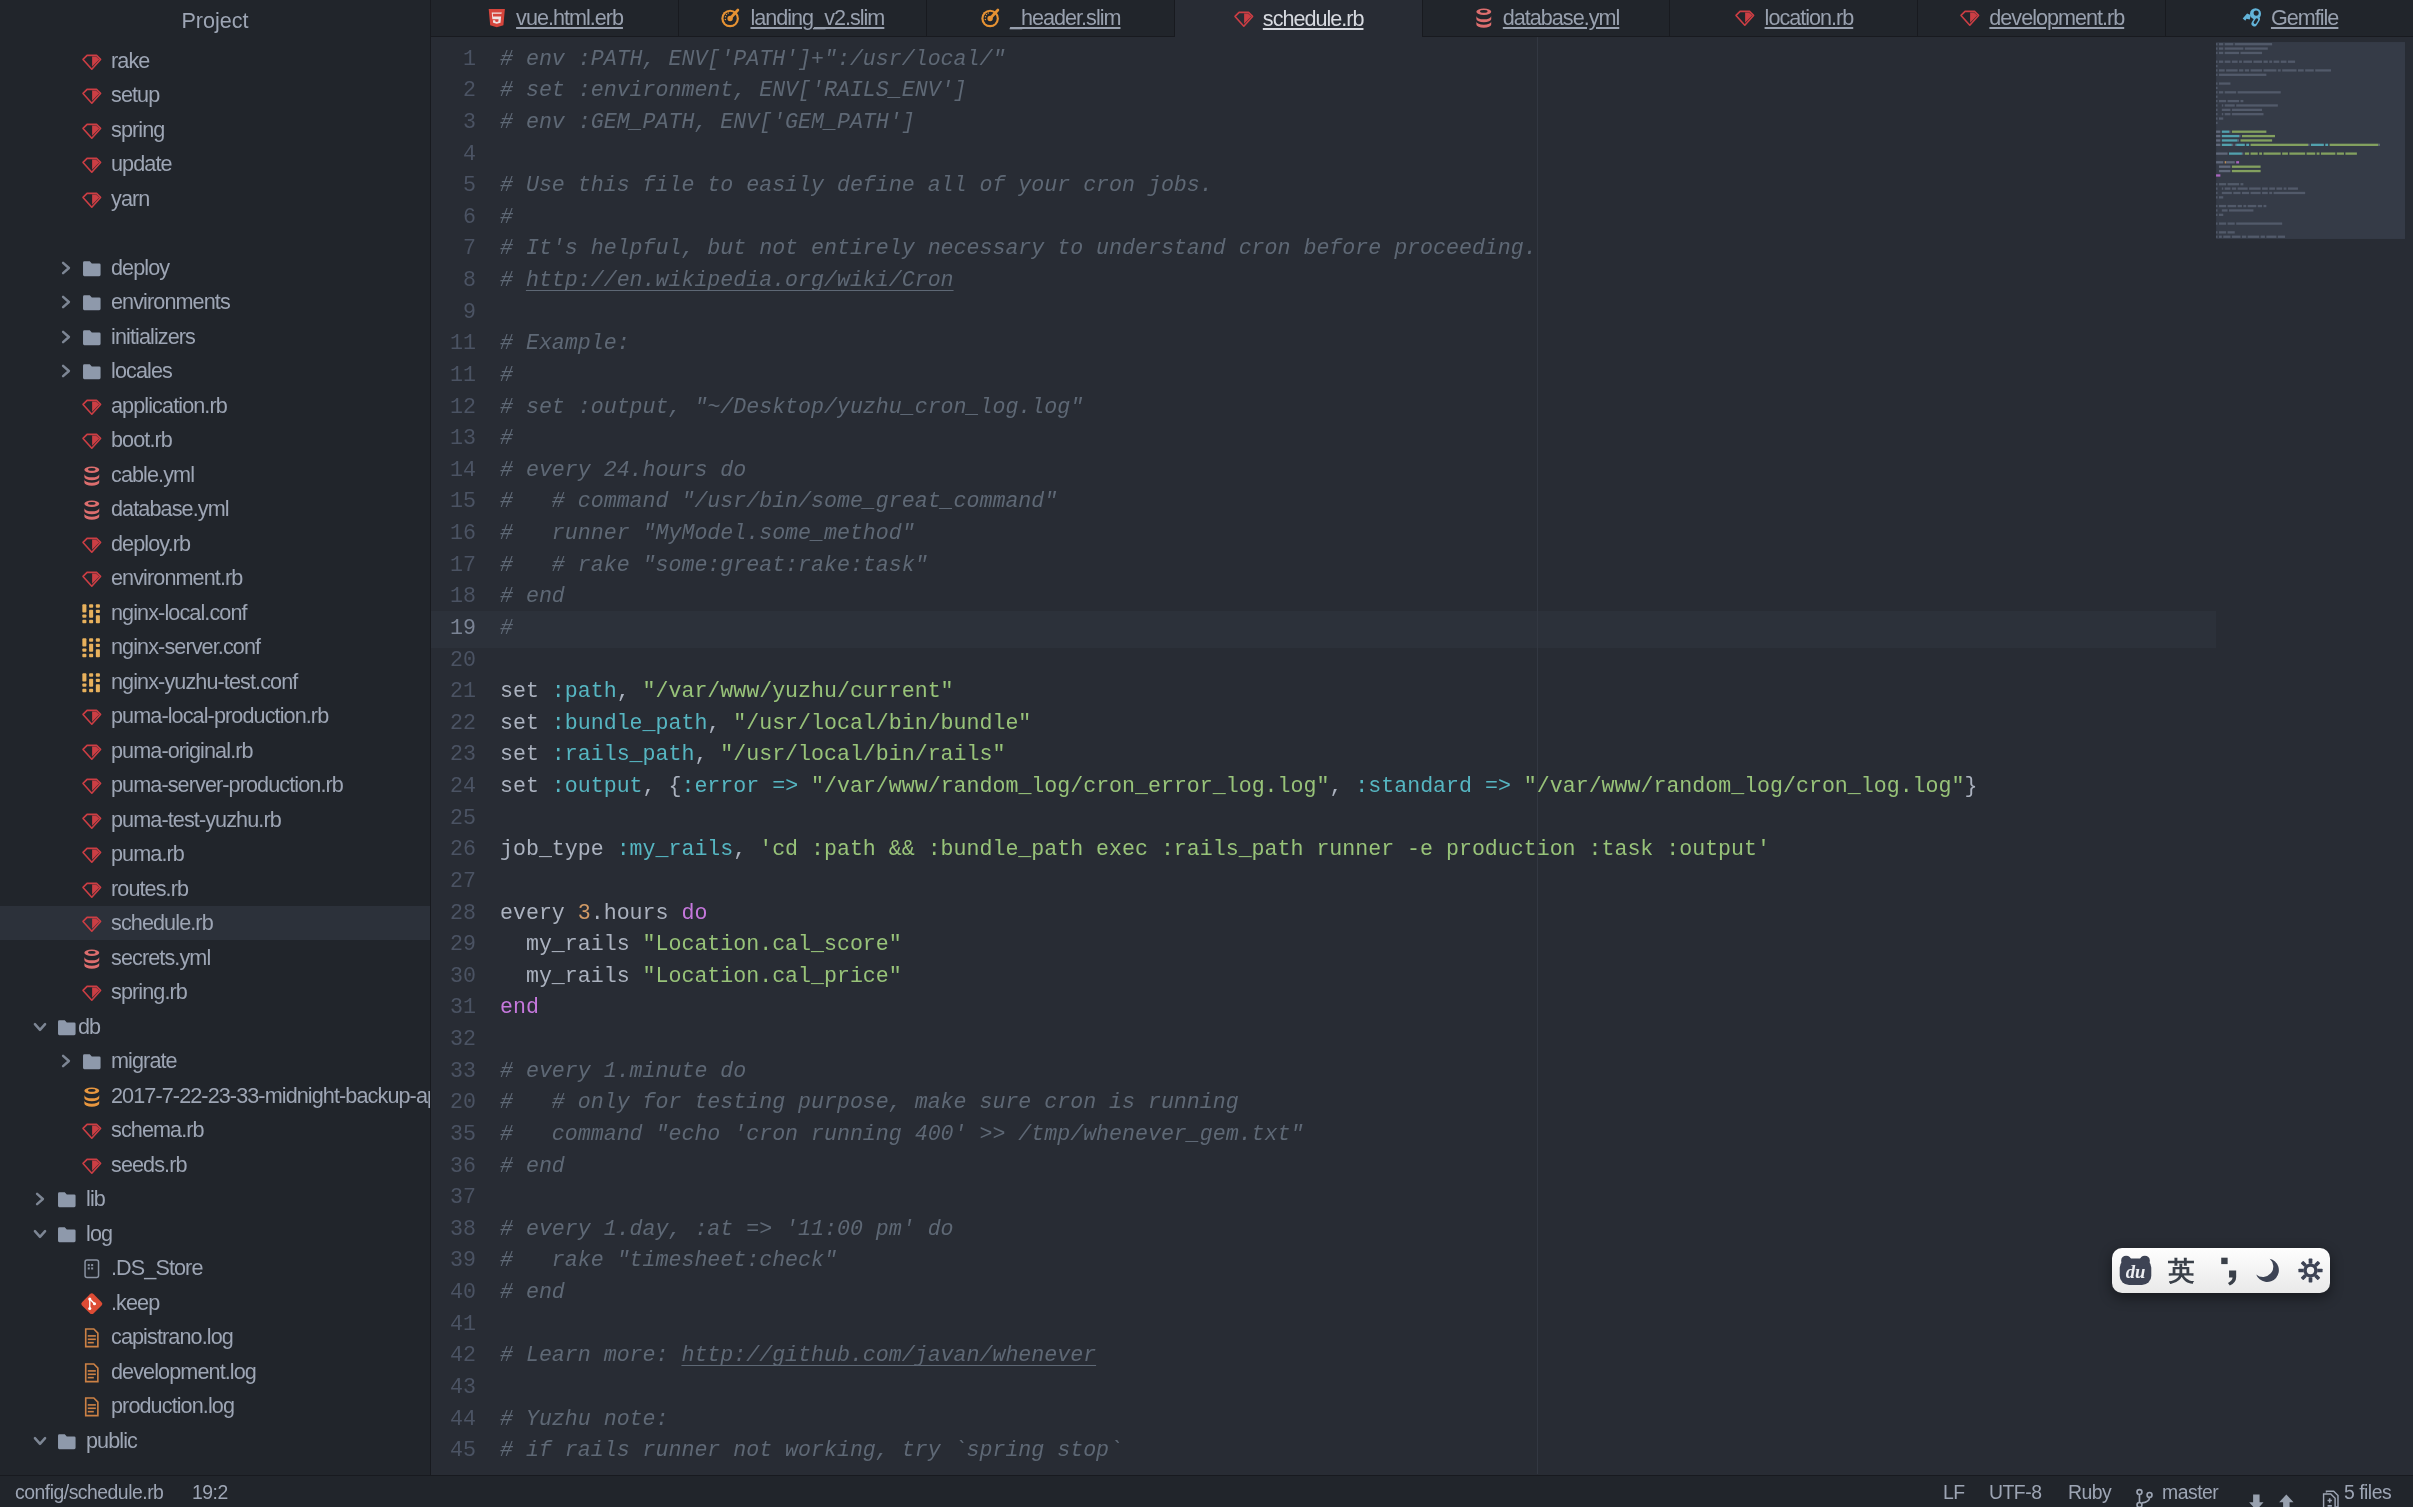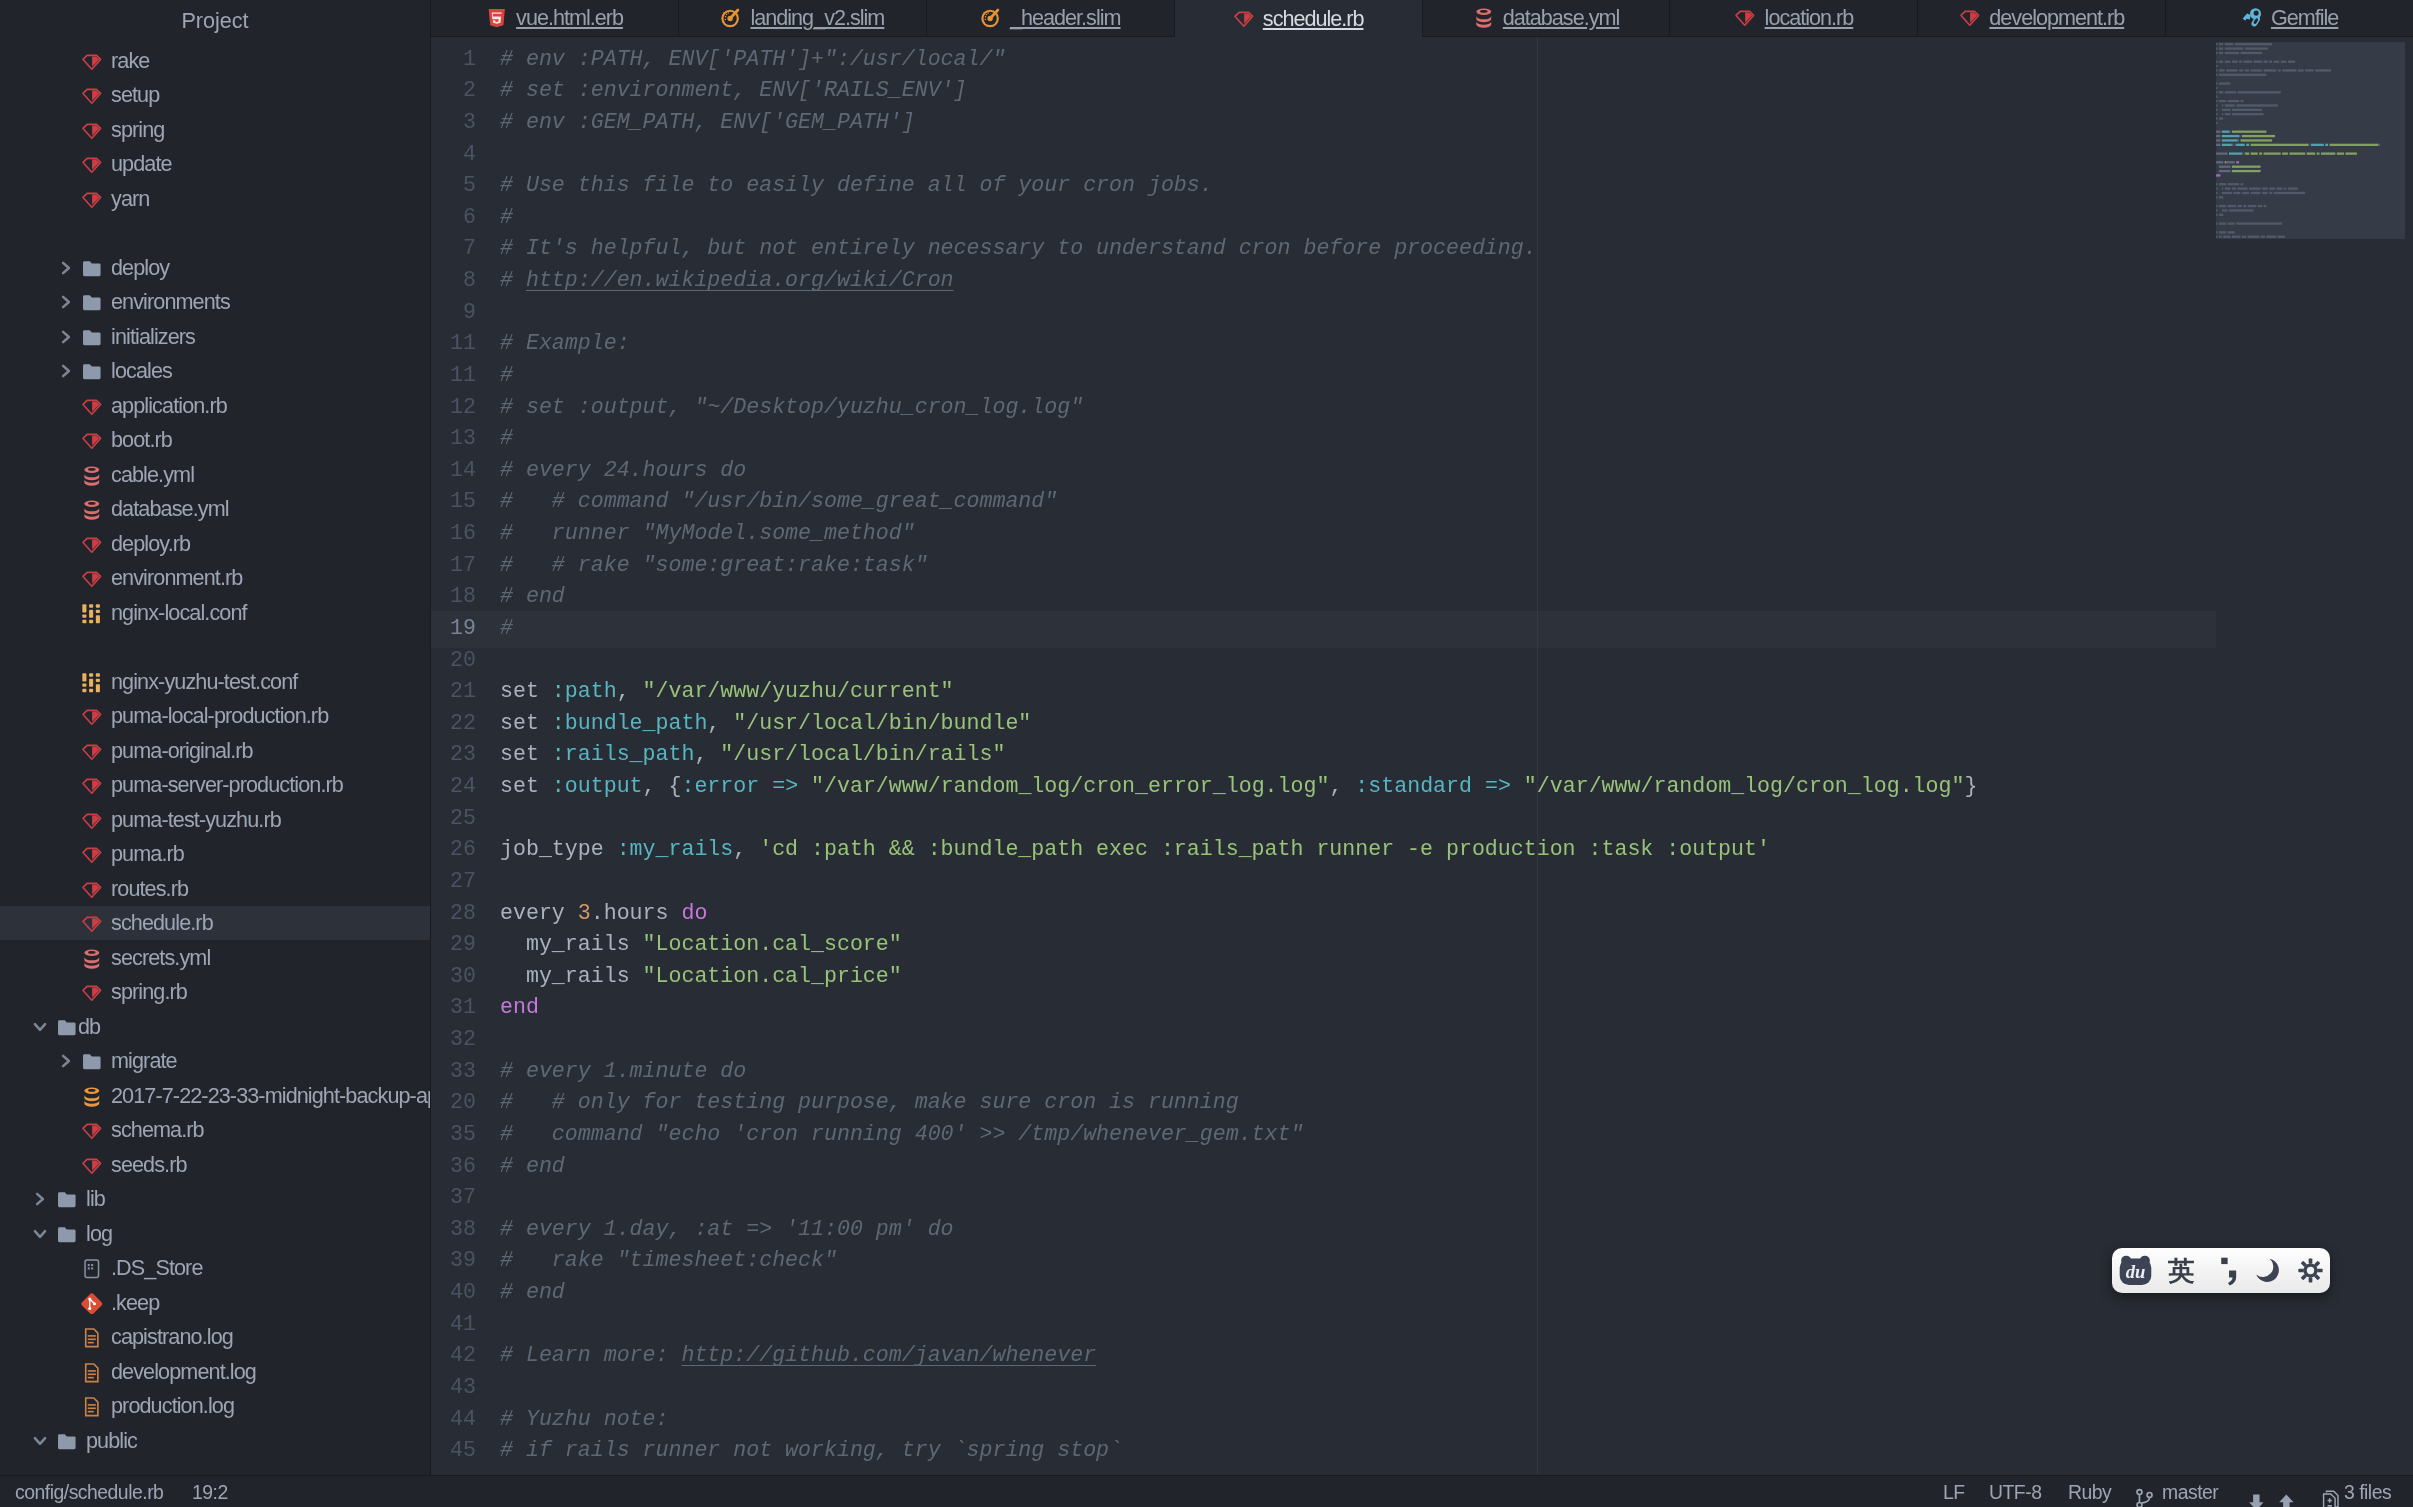--- a/index.html
+++ b/index.html
@@ -247,20 +247,38 @@
             <rect x="12" y="2" width="6" height="5" rx="1.2"></rect>
             <rect x="12" y="10" width="6" height="12" rx="1.2"></rect>
             <rect x="12" y="25" width="6" height="5" rx="1.2"></rect>
             <rect x="22" y="2" width="6" height="5" rx="1.2"></rect>
             <rect x="22" y="10" width="6" height="5" rx="1.2"></rect>
             <rect x="22" y="18" width="6" height="12" rx="1.2"></rect>
           </g>
         </svg>
       </span>
       <span class="tlab" style="left:111px">nginx-local.conf</span>
+    </div>
+<div class="trow" style="top:630px">
+      <span class="tico" style="left:81px">
+        <svg class="ic" width="21.6" height="21.6" viewBox="0 0 30 30">
+          <g transform="scale(0.9375)" fill="#e8b15c">
+            <rect x="2" y="2" width="6" height="12" rx="1.2"></rect>
+            <rect x="2" y="17" width="6" height="5" rx="1.2"></rect>
+            <rect x="2" y="25" width="6" height="5" rx="1.2"></rect>
+            <rect x="12" y="2" width="6" height="5" rx="1.2"></rect>
+            <rect x="12" y="10" width="6" height="12" rx="1.2"></rect>
+            <rect x="12" y="25" width="6" height="5" rx="1.2"></rect>
+            <rect x="22" y="2" width="6" height="5" rx="1.2"></rect>
+            <rect x="22" y="10" width="6" height="5" rx="1.2"></rect>
+            <rect x="22" y="18" width="6" height="12" rx="1.2"></rect>
+          </g>
+        </svg>
+      </span>
+      <span class="tlab" style="left:111px">nginx-server.conf</span>
     </div>
 <div class="trow" style="top:665px">
       <span class="tico" style="left:81px">
         <svg class="ic" width="21.6" height="21.6" viewBox="0 0 30 30">
           <g transform="scale(0.9375)" fill="#e8b15c">
             <rect x="2" y="2" width="6" height="12" rx="1.2"></rect>
             <rect x="2" y="17" width="6" height="5" rx="1.2"></rect>
             <rect x="2" y="25" width="6" height="5" rx="1.2"></rect>
             <rect x="12" y="2" width="6" height="5" rx="1.2"></rect>
             <rect x="12" y="10" width="6" height="12" rx="1.2"></rect>
@@ -963,21 +981,21 @@
 <span class="sl" style="left:2277px;top:8px"><svg class="ici" width="18.7" height="18.7" viewBox="0 0 26 26">
         <path d="M13 2 L23 13 H17.5 V24 H8.5 V13 H3 Z" fill="#98a1af"></path>
       </svg></span>
 <span class="sl" style="left:2320px;top:5.7px"><svg class="ici" width="21.6" height="21.6" viewBox="0 0 30 30">
         <g transform="scale(1.0)" fill="none" stroke="#9da5b4" stroke-width="2">
           <path d="M9 5 V3 h10 l6 6 v16 h-3"></path>
           <path d="M5 7 h10 l6 6 v16 H5 Z"></path>
           <path d="M10.5 16 h6 M13.5 13 v6 M10.5 23.5 h6" stroke-width="2.2"></path>
         </g>
       </svg></span>
-<span class="sl" style="left:2344px">3 files</span>
+<span class="sl" style="left:2344px">5 files</span>
 </div>
 <div class="ime">
     <span class="imei" style="left:6.5px;top:5.7px"><svg class="imeic" width="33" height="32" viewBox="0 0 46 44">
         <g fill="#3d4354">
           <circle cx="10" cy="9" r="7"></circle>
           <circle cx="36" cy="9" r="7"></circle>
           <rect x="1" y="6" width="44" height="37" rx="13"></rect>
           <text x="23" y="33" font-family="Liberation Serif, serif" font-style="italic" font-weight="bold" font-size="26" fill="#eceef2" text-anchor="middle">du</text>
         </g>
       </svg></span>

